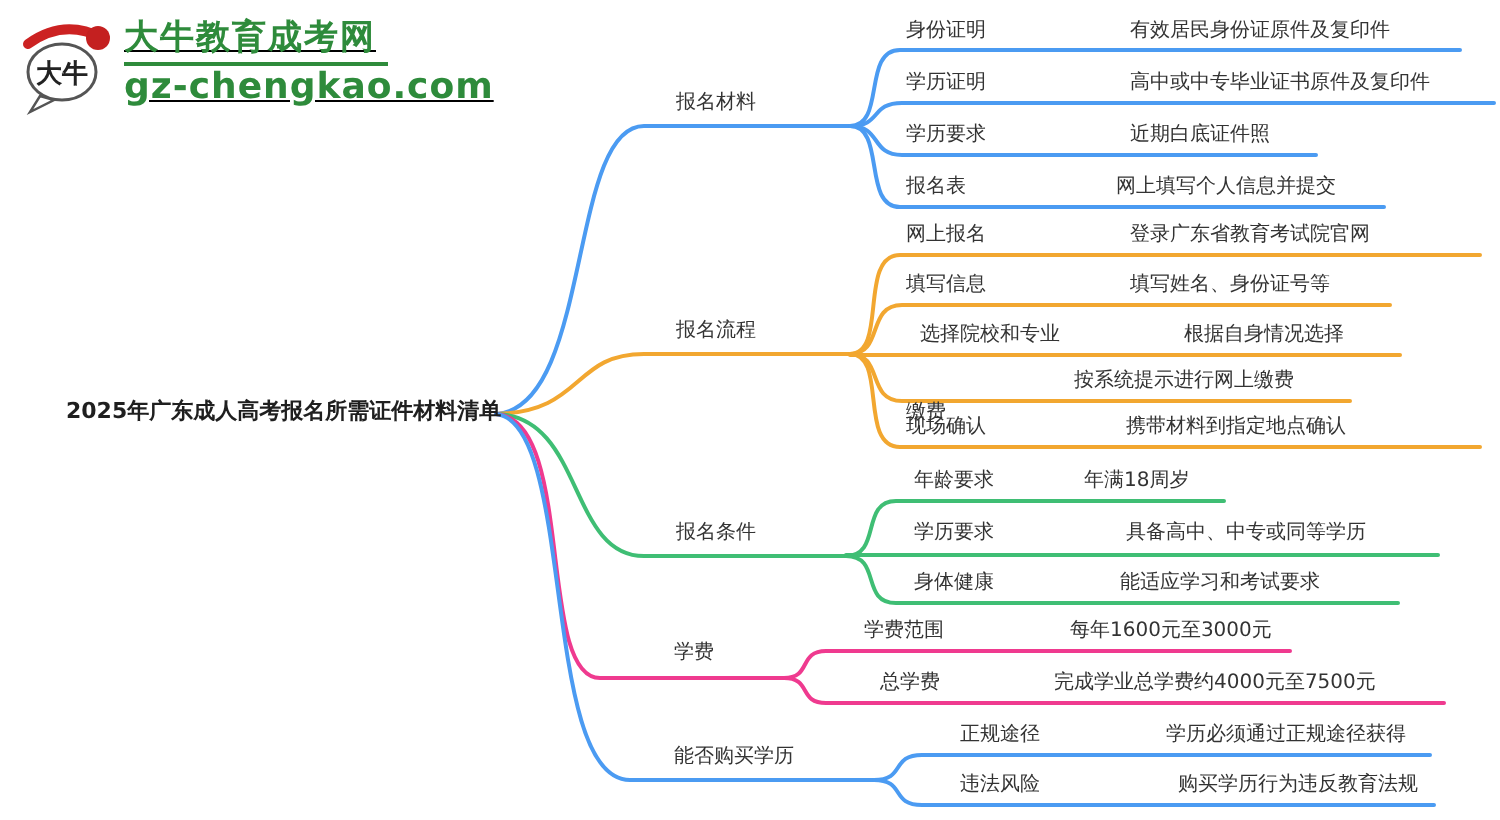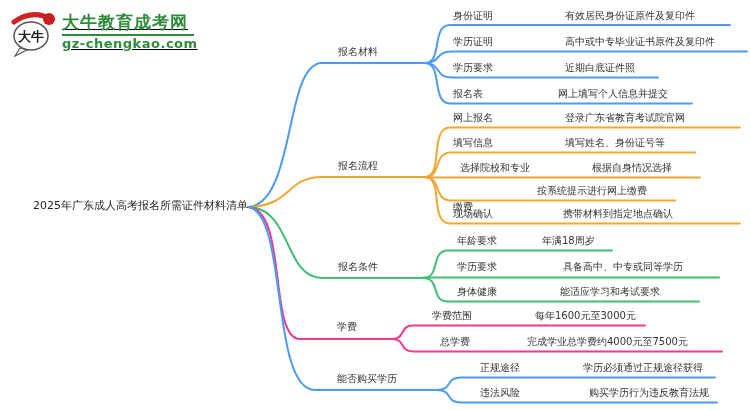--- a/index.html
+++ b/index.html
@@ -10,26 +10,26 @@
   svg.links{position:absolute;left:0;top:0;}
   svg.links path{fill:none;stroke-width:2;stroke-linecap:round;}
   .st-blue{stroke:var(--blue);}
   .st-orange{stroke:var(--orange);}
   .st-green{stroke:var(--green);}
   .st-pink{stroke:var(--pink);}
   .node{
     position:absolute;font-size:10px;line-height:1.1;color:var(--text);
     white-space:nowrap;
   }
-  .root{font-size:11px;color:#1f1f1f;}
+  .root{font-size:11px;color:#1f1f1f;font-weight:bold;}
   .logo{position:absolute;left:8px;top:6px;display:flex;align-items:center;text-decoration:underline;}
   .logo-text{margin-left:4px;}
   .logo-name{font-size:17px;font-weight:bold;color:var(--logo_green);letter-spacing:1px;line-height:1.1;}
   .logo-rule{height:2px;background:var(--logo_green);margin:2px 0 1px 0;width:132px;}
-  .logo-url{font-size:13px;font-weight:bold;color:var(--logo_green);letter-spacing:0.5px;line-height:1.1;}
+  .logo-url{font-size:18px;font-weight:bold;color:var(--logo_green);letter-spacing:0.5px;line-height:1.1;}
 </style>
 </head>
 <body>
 
 <div class="canvas">
 
   <svg class="links" width="750" height="410" viewBox="0 0 750 410">
 
     <path class="st-blue" d="M248,207 C296,204 284,63 322,63 H425"></path>
     <path class="st-blue" d="M425,63 C443,63 431,25 450,25 H730"></path>

